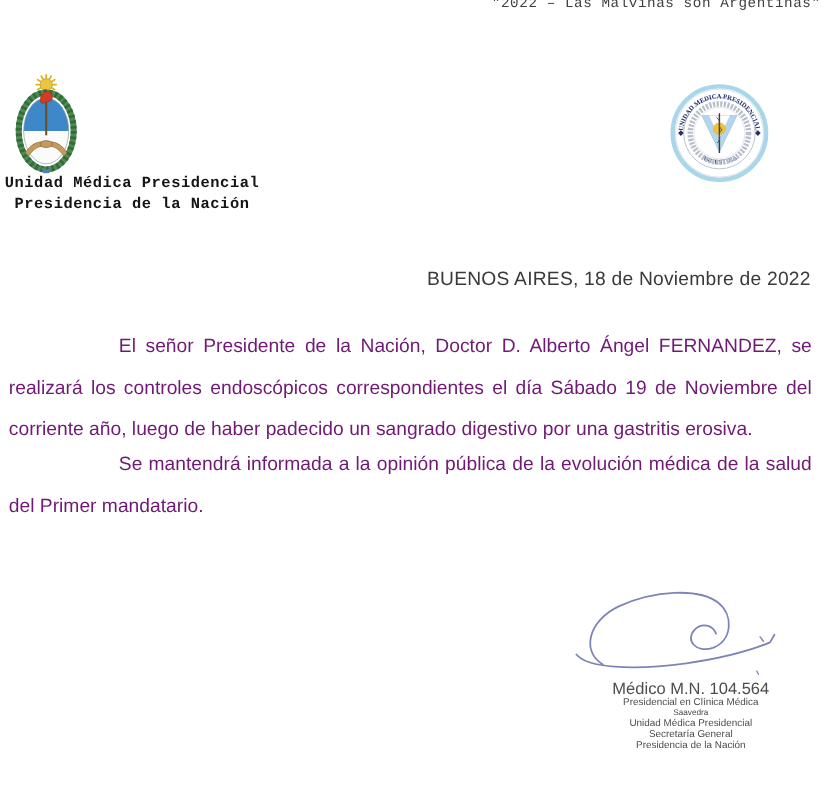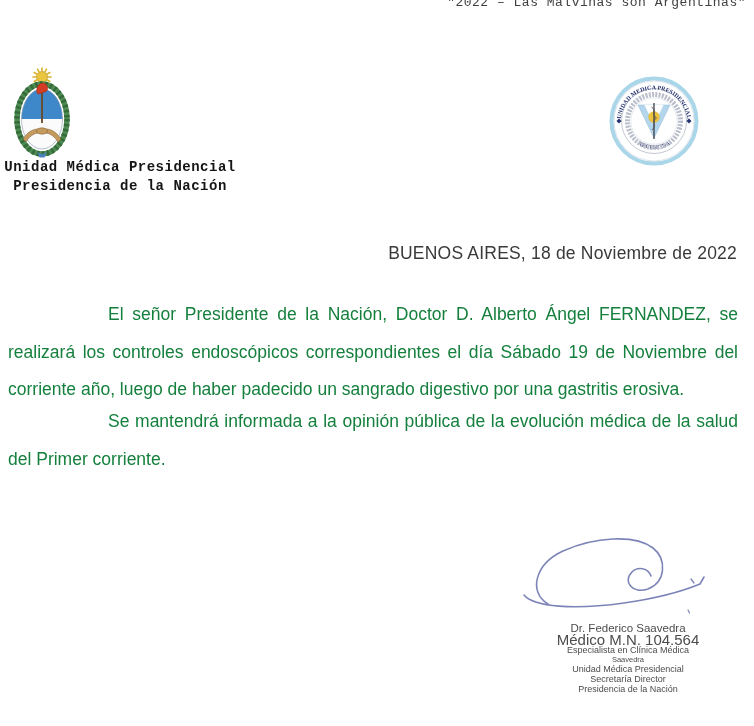--- a/index.html
+++ b/index.html
@@ -27,21 +27,21 @@
   .seal-wrap { position: absolute; left: 609px; top: 76px; width: 90px; height: 90px; }
 
   .date-line {
     position: absolute; top: 243px; right: 17px;
     font-size: 17.5px; color: #3a3a3a; letter-spacing: 0.2px;
     white-space: nowrap;
   }
 
   .body-para {
     position: absolute; left: 8px; width: 730px;
-    font-size: 17.5px; line-height: 37.5px; color: #15803d;
+    font-size: 17.5px; line-height: 37.5px; color: #701a75;
     text-align: justify; text-indent: 100px;
   }
   .para-1 { top: 296px; }
   .para-2 { top: 403px; }
 
   .signature-wrap { position: absolute; left: 516px; top: 531px; width: 202px; height: 90px; }
 
   .sig-block {
     position: absolute; left: 530px; top: 622px; width: 196px;
     text-align: center; color: #4c4c4c;
@@ -130,34 +130,33 @@
     <circle cx="45" cy="41" r="5.5" fill="#edc23c" stroke="#cf9c1e" stroke-width="0.5" stroke-dasharray="1 1"></circle>
 
     <line x1="45" y1="27" x2="45" y2="63" stroke="#3c3c44" stroke-width="1.3"></line>
     <path d="M 42.5 31 C 48 34.5, 42 38.5, 47.5 42 C 42 45.5, 48 49.5, 43 54" fill="none" stroke="#50505a" stroke-width="0.9"></path>
   </svg>
 </div>
 
 <div class="date-line">BUENOS AIRES, 18 de Noviembre de 2022</div>
 
 <p class="body-para para-1">El señor Presidente de la Nación, Doctor D. Alberto Ángel FERNANDEZ, se realizará los controles endoscópicos correspondientes el día Sábado 19 de Noviembre del corriente año, luego de haber padecido un sangrado digestivo por una gastritis erosiva.</p>
-<p class="body-para para-2">Se mantendrá informada a la opinión pública de la evolución médica de la salud del Primer corriente.</p>
+<p class="body-para para-2">Se mantendrá informada a la opinión pública de la evolución médica de la salud del Primer mandatario.</p>
 
 <div class="signature-wrap">
   <svg width="202" height="90" viewBox="0 0 202 90">
     <g fill="none" stroke="#6b74ae" stroke-width="1.6" stroke-linecap="round" opacity="0.88">
       <path d="M 32 73 C 12 61, 19 33, 47 20 C 78 6, 119 3, 137 17 C 151 28, 150 51, 132 58 C 117 63, 106 51, 116 41 C 122 35, 132 37, 135 45"></path>
       <path d="M 8 64 C 18 76, 58 79, 108 72 C 143 67, 167 60, 184 53 L 188 46"></path>
       <path d="M 175 48 L 178 52" stroke-width="1.3"></path>
       <path d="M 172 79 L 173.5 82" stroke-width="1.2"></path>
     </g>
   </svg>
 </div>
 
 <div class="sig-block">
-  <div class="sig-name">Dr. Federico Saavedra</div>
   <div class="sig-l0">Médico M.N. 104.564</div>
-  <div class="sig-l1">Especialista en Clínica Médica</div>
+  <div class="sig-l1">Presidencial en Clínica Médica</div>
   <div class="sig-l2">Saavedra</div>
   <div class="sig-l3">Unidad Médica Presidencial</div>
-  <div class="sig-l4">Secretaría Director</div>
+  <div class="sig-l4">Secretaría General</div>
   <div class="sig-l5">Presidencia de la Nación</div>
 </div>
 
 </body></html>

